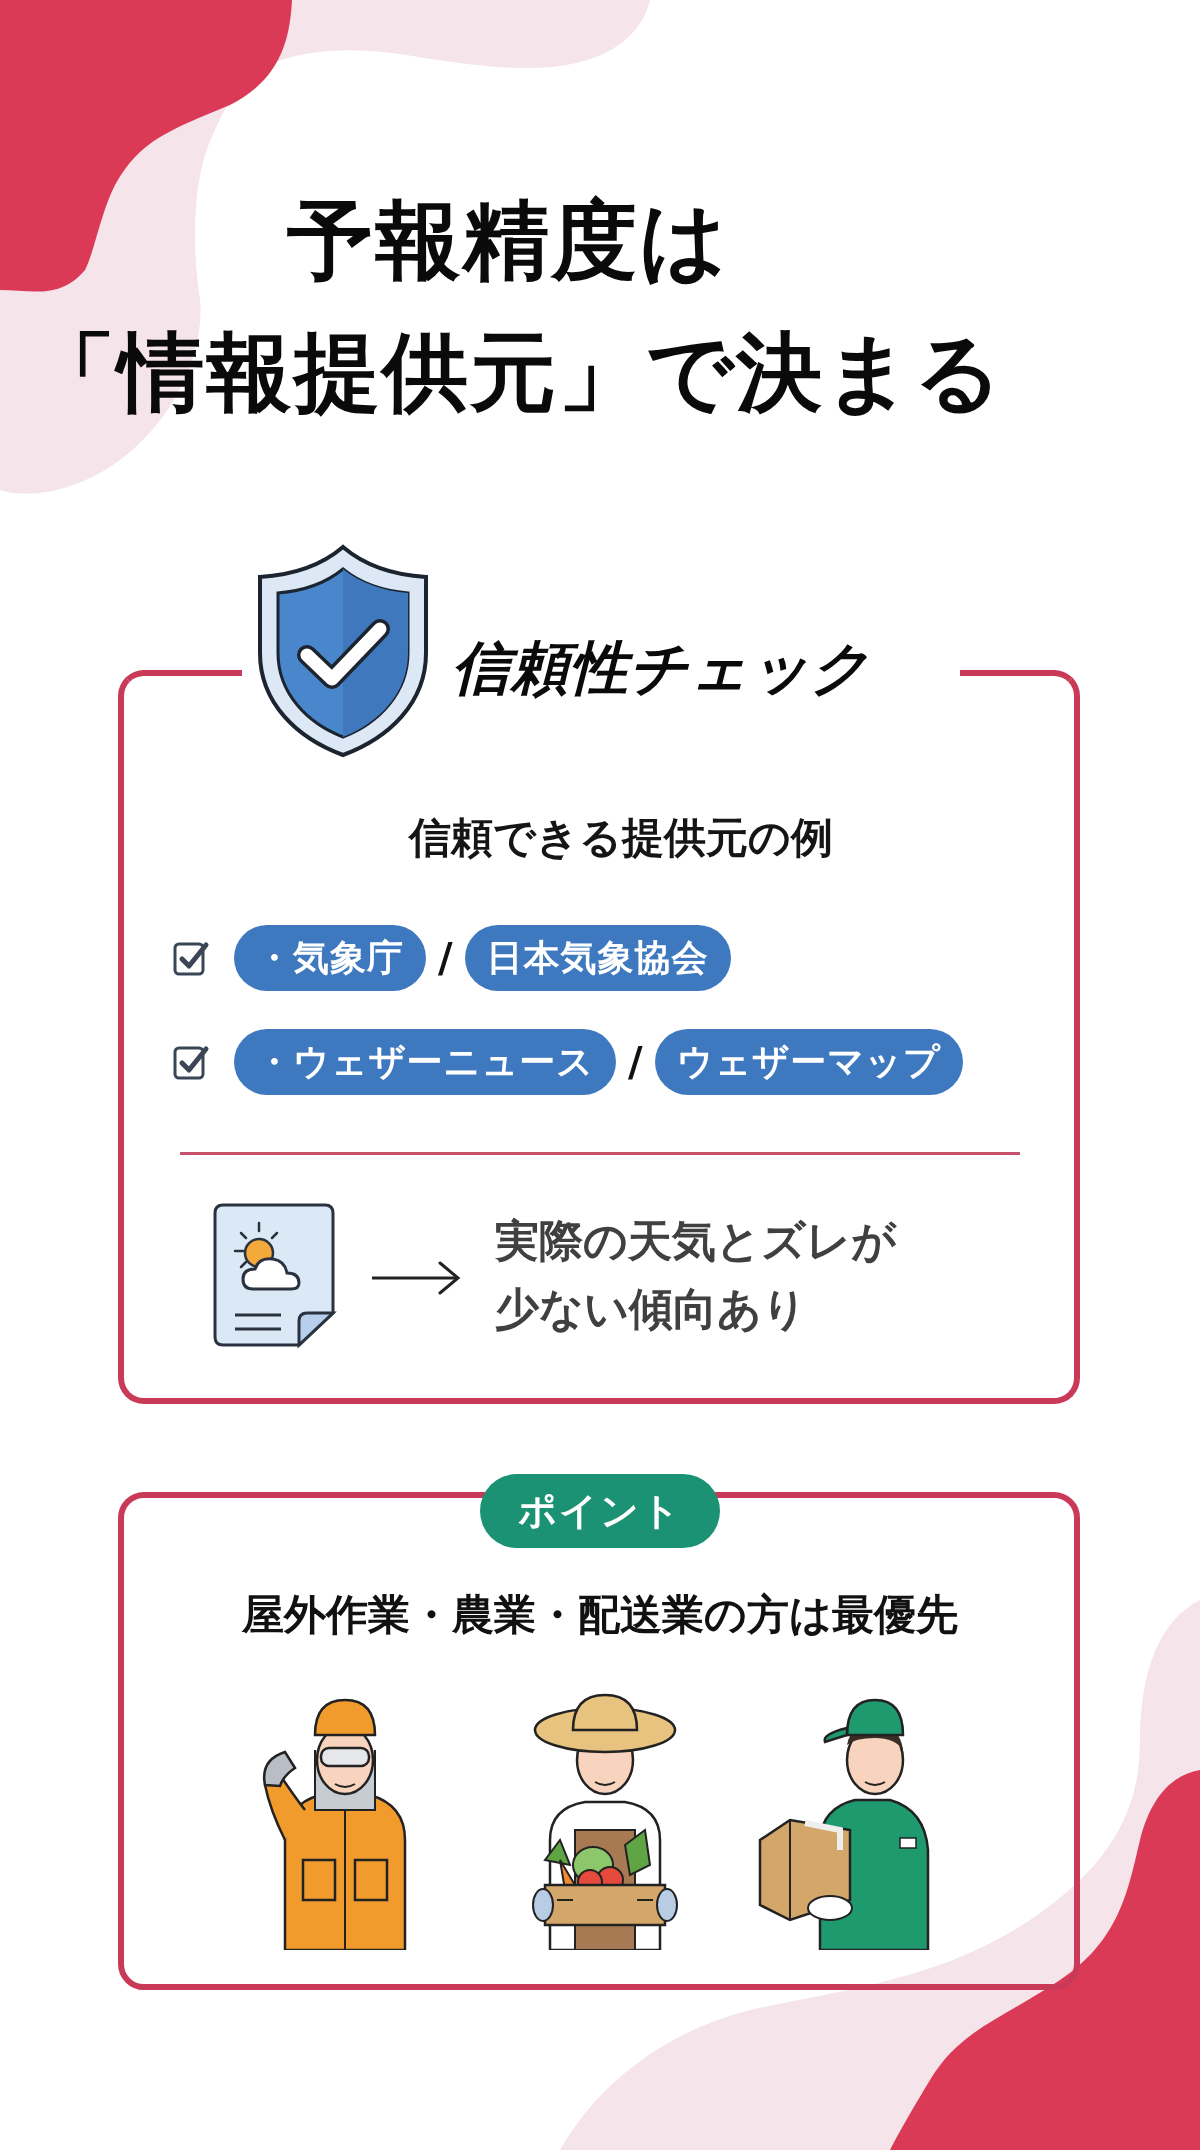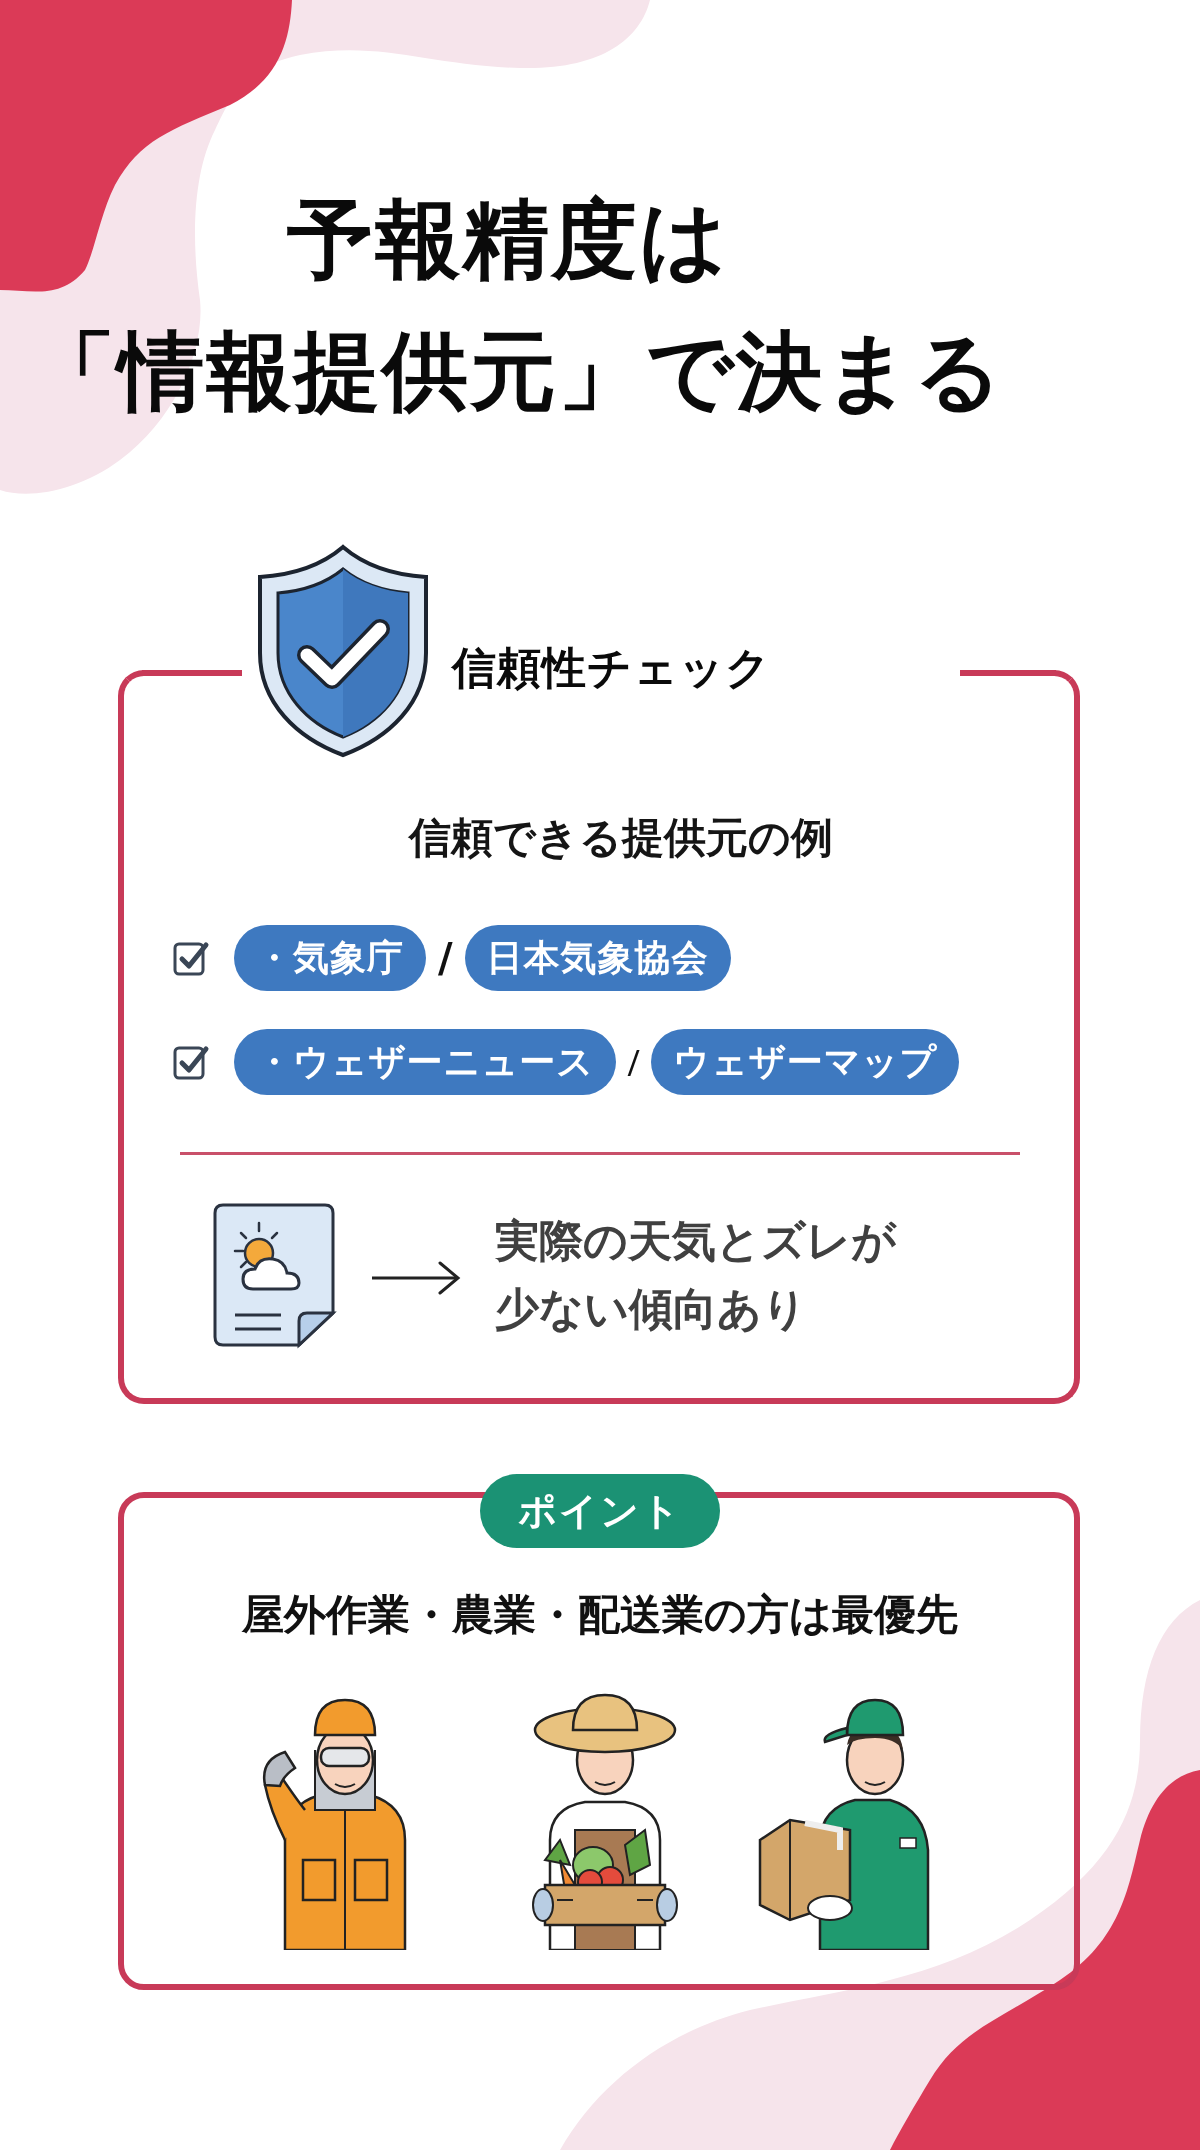--- a/index.html
+++ b/index.html
@@ -5,51 +5,51 @@
   html, body { margin:0; padding:0; }
   body {
     width:1200px; height:2150px; position:relative; overflow:hidden;
     background:#ffffff;
     font-family:"DejaVu Sans", "Liberation Sans", sans-serif;
     color:#111;
   }
   .blob { position:absolute; }
   .title {
     position:absolute; left:0; width:1016px; text-align:center;
-    font-weight:bold; color:#0a0a0a; letter-spacing:2px;font-family:Liberation Serif, serif;
+    font-weight:bold; color:#0a0a0a; letter-spacing:2px;
   }
   .title.l1 { top:190px; font-size:86px; line-height:100px; }
   .title.l2 { top:322px; font-size:86px; line-height:100px;padding-left:9px; }
 
   .card {
     position:absolute; left:118px; width:962px;
     border:6px solid #c83a58; border-radius:26px; box-sizing:border-box;
     background:transparent;
   }
   .card1 { top:670px; height:734px; border-top-color:transparent; }
   .card1 .top-left { position:absolute; top:-6px; left:18px; width:100px; height:6px; background:#c83a58; }
   .card1 .top-right { position:absolute; top:-6px; right:18px; width:96px; height:6px; background:#c83a58; }
   .card1 .tl-corner, .card1 .tr-corner {
     position:absolute; top:-6px; width:26px; height:26px; box-sizing:border-box;
   }
   .card1 .tl-corner { left:-6px; border-top:6px solid #c83a58; border-left:6px solid transparent; border-top-left-radius:26px; }
   .card1 .tr-corner { right:-6px; border-top:6px solid #c83a58; border-right:6px solid transparent; border-top-right-radius:26px; }
 
   .shield { position:absolute; left:252px; top:543px; width:182px; height:216px; }
   .card-heading {
-    position:absolute; left:452px; top:628px; font-size:44px; font-weight:bold;
-    line-height:80px; color:#0a0a0a; letter-spacing:1px;
+    position:absolute; left:452px; top:628px; font-size:58px; font-weight:bold;
+    line-height:80px; color:#0a0a0a; letter-spacing:1px;font-style:italic;
   }
   .subheading {
     position:absolute; left:0; width:1200px; top:808px; text-align:center;
     font-size:42px; font-weight:bold; line-height:60px; color:#151515;margin-left:21px;
   }
   .row { position:absolute; left:172px; height:68px; display:flex; align-items:center; }
   .row1 { top:924px; }
-  .row2 { top:1028px;font-family:Liberation Serif, serif; }
+  .row2 { top:1028px; }
   .checkbox { width:42px; height:42px; margin-right:20px; }
   .pill {
     background:#3e79c0; color:#fff; border-radius:34px;
     height:66px; line-height:66px; padding:0 22px;
     font-size:36px; font-weight:bold; letter-spacing:1px; white-space:nowrap;
   }
   .slash { font-size:40px; font-weight:bold; margin:0 12px; color:#111; }
 
   .divider {
     position:absolute; left:180px; width:840px; top:1152px; height:3px;

